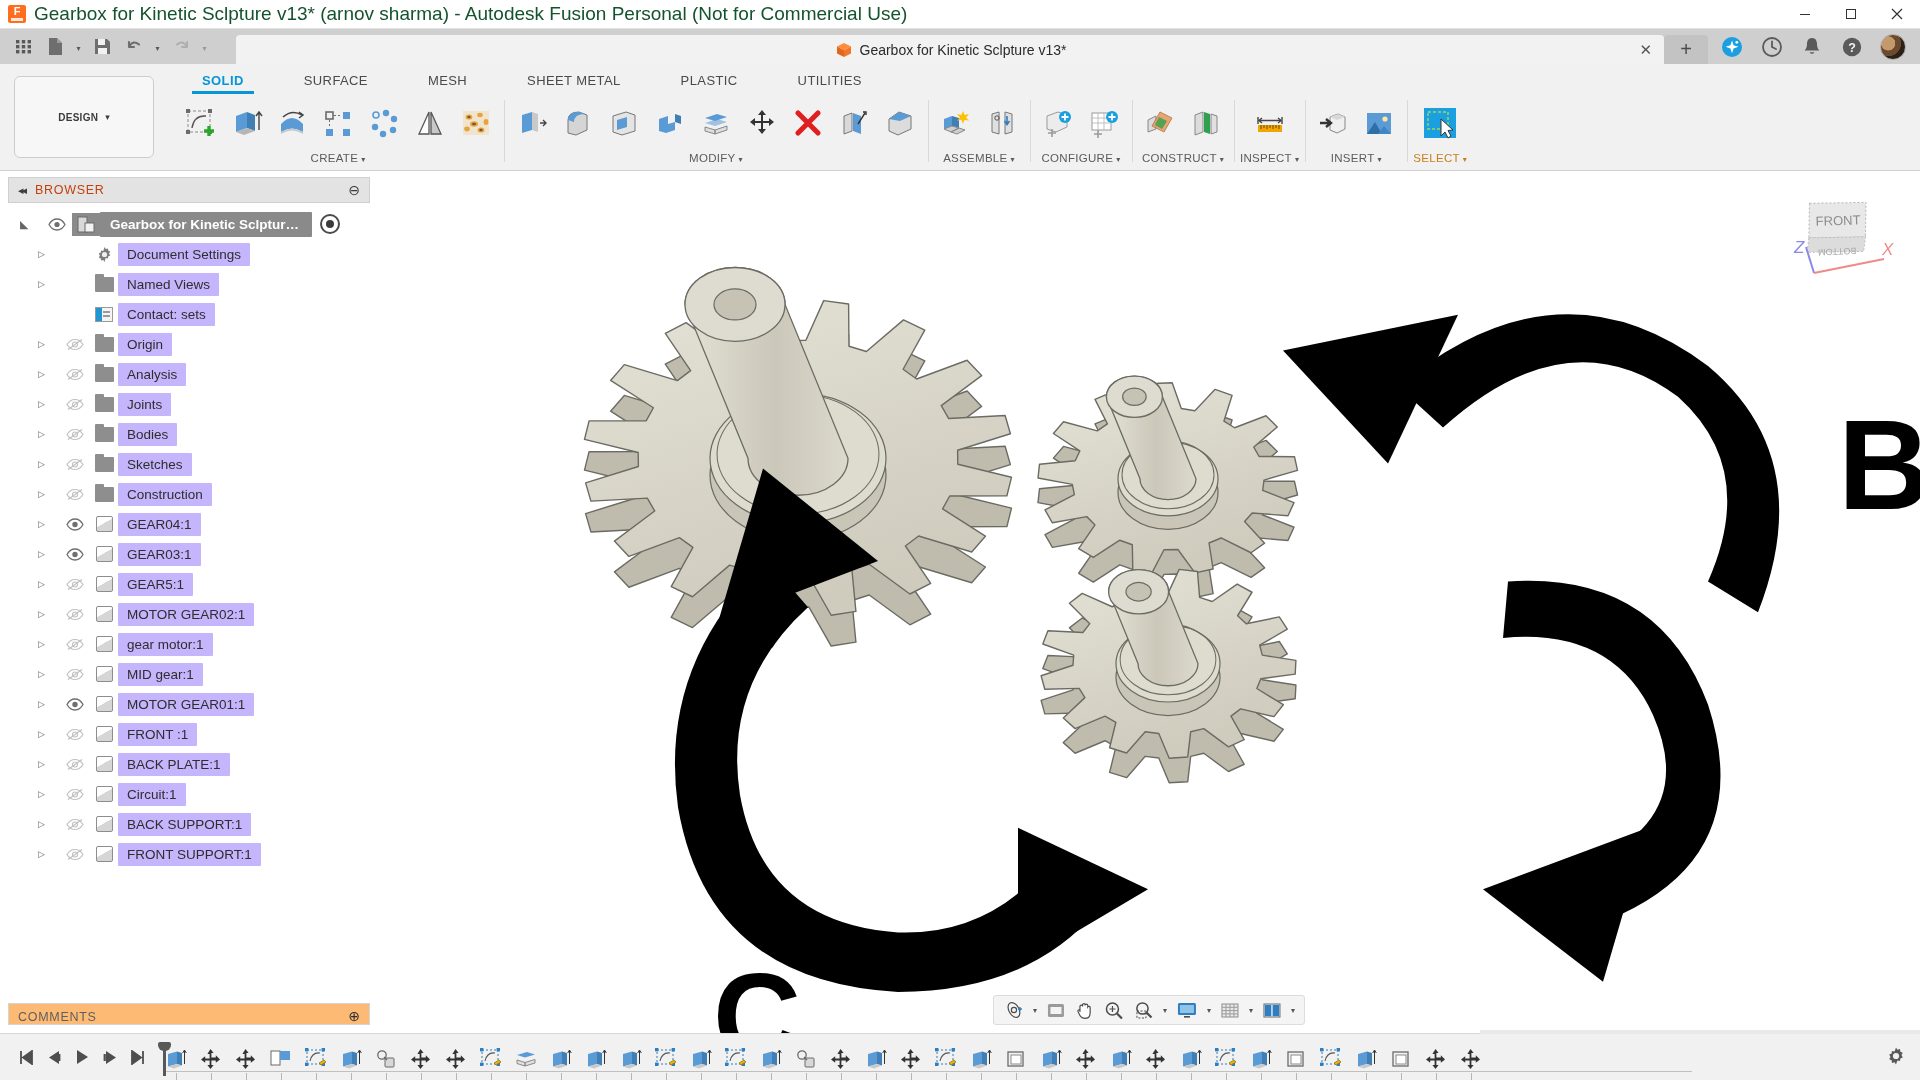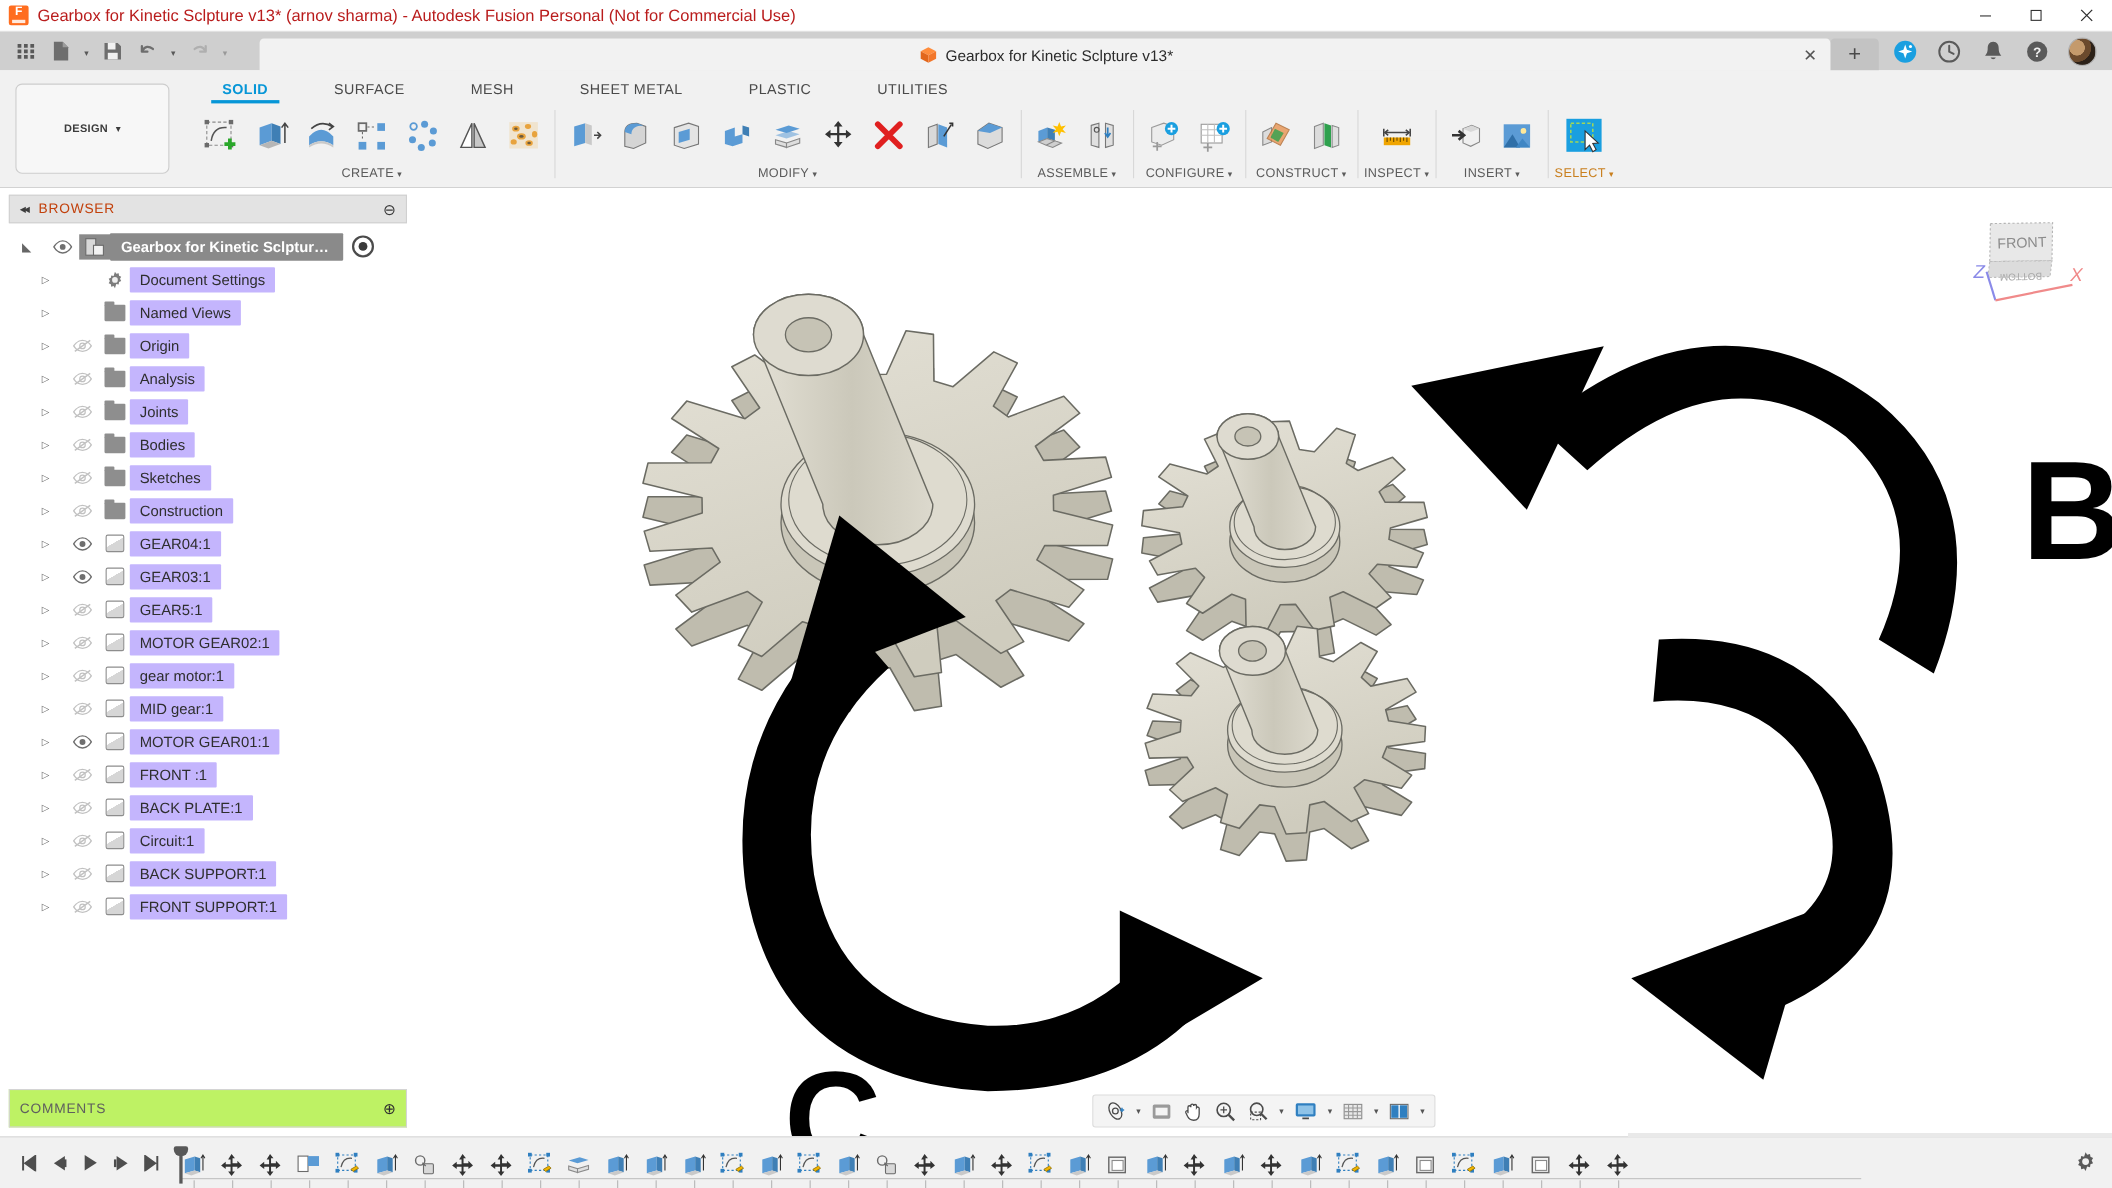--- a/index.html
+++ b/index.html
@@ -16,21 +16,21 @@
   .titlebar {
     height: 29px; background:#fff; display:flex; align-items:center;
     border-bottom:1px solid #e2e2e2; flex:0 0 29px;
   }
   .tb-icon { width:18px; height:18px; margin-left:8px; margin-right:8px;
     background:#ff6d1f; border-radius:2px; position:relative; flex:0 0 18px;}
   .tb-icon::after{ content:"F"; position:absolute; inset:0; color:#fff;
     font-size:11px; font-weight:bold; text-align:center; line-height:13px;}
   .tb-icon::before{ content:""; position:absolute; left:3px; right:3px; bottom:2px;
     height:3px; background:#fff; opacity:.85;}
-  .tb-title { font-size:15px; color:#b91c1c; white-space:nowrap; }
+  .tb-title { font-size:19px; color:#14532d; white-space:nowrap; }
   .tb-wincontrols { margin-left:auto; display:flex; height:29px; }
   .wc { width:46px; height:29px; display:flex; align-items:center; justify-content:center;
         color:#444; font-size:15px; }
 
   
   .qatrow { height:35px; background:#cfcfcf; display:flex; align-items:flex-end; flex:0 0 35px; position:relative;}
   .qat { height:35px; display:flex; align-items:center; gap:2px; padding:0 8px;}
   .qbtn { width:30px; height:30px; display:flex; align-items:center; justify-content:center;
           color:#595959; }
   .qcaret { width:13px; height:30px; display:flex; align-items:flex-end; justify-content:center;
@@ -99,22 +99,22 @@
   .folder{ width:19px;height:15px;background:#8e8e8e;border-radius:1px; position:relative;}
   .folder::before{content:"";position:absolute;left:0;top:-3px;width:9px;height:4px;background:#8e8e8e;border-radius:1px 1px 0 0;}
   .compico{ width:17px;height:16px; background:linear-gradient(150deg,#fff 0 45%,#d6d6d6 46% 100%);
             border:1px solid #8d8d8d; border-radius:2px;}
   .contactico{ width:18px;height:15px; background:#f4f4f4;border:1px solid #9a9a9a; position:relative;}
   .contactico::before{content:"";position:absolute;left:0;top:0;bottom:0;width:6px;background:#2196d4;}
   .contactico::after{content:"";position:absolute;right:2px;top:3px;width:7px;height:2px;background:#9a9a9a;
       box-shadow:0 4px 0 #9a9a9a;}
 
   .comments {
-    position:absolute; left:8px; right:8px; bottom:8px; height:35px; background:#bef264;
-    border:1px solid #d4d4d4; display:flex; align-items:center; padding:0 9px;
+    position:absolute; left:8px; right:8px; bottom:8px; height:22px; background:#fdba74;
+    border:1px solid #d4d4d4; display:flex; align-items:flex-end; padding:0 9px;
   }
   .comments .ctitle{font-size:12.5px;color:#5f5f5f;letter-spacing:.7px;}
   .comments .cbtn{margin-left:auto;font-size:14px;color:#2e2e2e;}
 
   
   .canvas { flex:1; position:relative; background:#ffffff; overflow:hidden;}
   .viewcube{ position:absolute; right:26px; top:14px; width:110px; height:95px;}
   .navbar {
     position:absolute; left:50%; transform:translateX(-50%); bottom:8px;
     height:30px; background:#f4f4f4; border:1px solid #dcdcdc; border-radius:3px;
@@ -599,20 +599,28 @@
             </div>
             <div class="trow">
               <span class="arrow">▷</span>
               <span class="eye"></span>
               <span class="tico">
                 <span class="folder"></span>
               </span>
               <span class="tlabel">Named Views</span>
             </div>
             <div class="trow">
+              <span class="arrow"></span>
+              <span class="eye"></span>
+              <span class="tico">
+                <span class="contactico"></span>
+              </span>
+              <span class="tlabel">Contact: sets</span>
+            </div>
+            <div class="trow">
               <span class="arrow">▷</span>
               <span class="eye">
                 <svg width="18" height="13" viewBox="0 0 18 13" opacity=".55">
                   <path d="M9 1.5 C14 1.5 17 6.5 17 6.5 C17 6.5 14 11.5 9 11.5 C4 11.5 1 6.5 1 6.5 C1 6.5 4 1.5 9 1.5 Z" fill="none" stroke="#8f8f8f" stroke-width="1.2"></path>
                   <circle cx="9" cy="6.5" r="2.5" fill="none" stroke="#8f8f8f" stroke-width="1.1"></circle>
                   <path d="M2 11.5 L16 1.5" stroke="#8f8f8f" stroke-width="1.3"></path>
                 </svg>
               </span>
               <span class="tico">
                 <span class="folder"></span>

